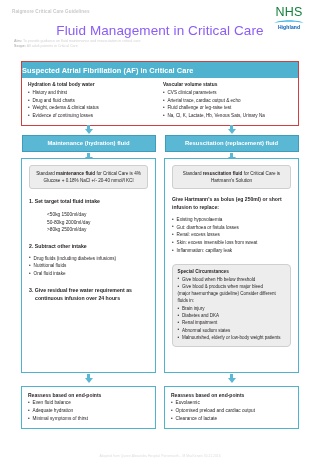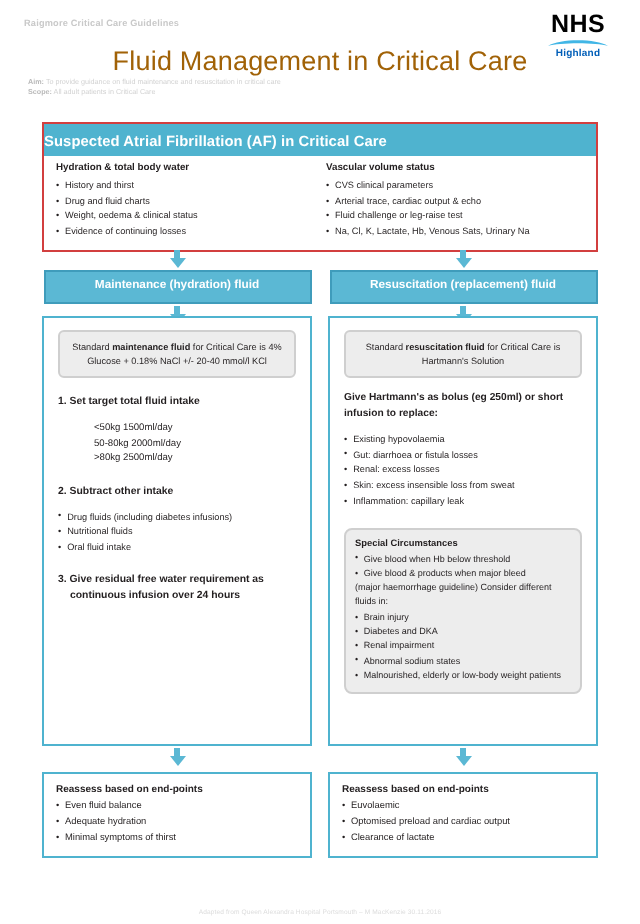--- a/index.html
+++ b/index.html
@@ -18,32 +18,32 @@
     position: absolute; left: 12px; top: 9px;
     font-size: 4.6px; letter-spacing: .1px;
     color: #c9c9c9; font-weight: 700;
   }
   .nhs-logo {
     position: absolute; right: 10px; top: 6px;
     width: 42px; text-align: center;
   }
   .nhs-logo .nhs-word {
     font-family: "Liberation Sans", sans-serif;
-    font-weight: 700; font-size: 12.5px; letter-spacing: .2px;
-    color: #000000; line-height: 1;
+    font-weight: 400; font-size: 12.5px; letter-spacing: .2px;
+    color: #15803d; line-height: 1;
   }
   .nhs-logo .nhs-swoosh { display:block; margin: 0 auto; }
   .nhs-logo .nhs-sub {
     font-size: 5px; color: #005eb8; font-weight: 700;
     letter-spacing: .1px; margin-top: .5px;
   }
   .doc-title {
     position: absolute; left: 0; right: 0; top: 23px;
     text-align: center; font-size: 13.5px; font-weight: 400;
-    color: #a16207; letter-spacing: .1px;
+    color: #8b5cf6; letter-spacing: .1px;
   }
   .aimscope { position: absolute; left: 14px; top: 39px; line-height: 1.35; }
   .aimscope .row { font-size: 3.6px; color: #d2d2d2; white-space: nowrap; }
   .aimscope .lbl { font-weight: 700; color: #b9b9b9; }
 
   
   .af-panel {
     position: absolute; left: 21px; top: 61px; width: 278px;
     border: 1px solid #d23f3f;
     background: #ffffff;

